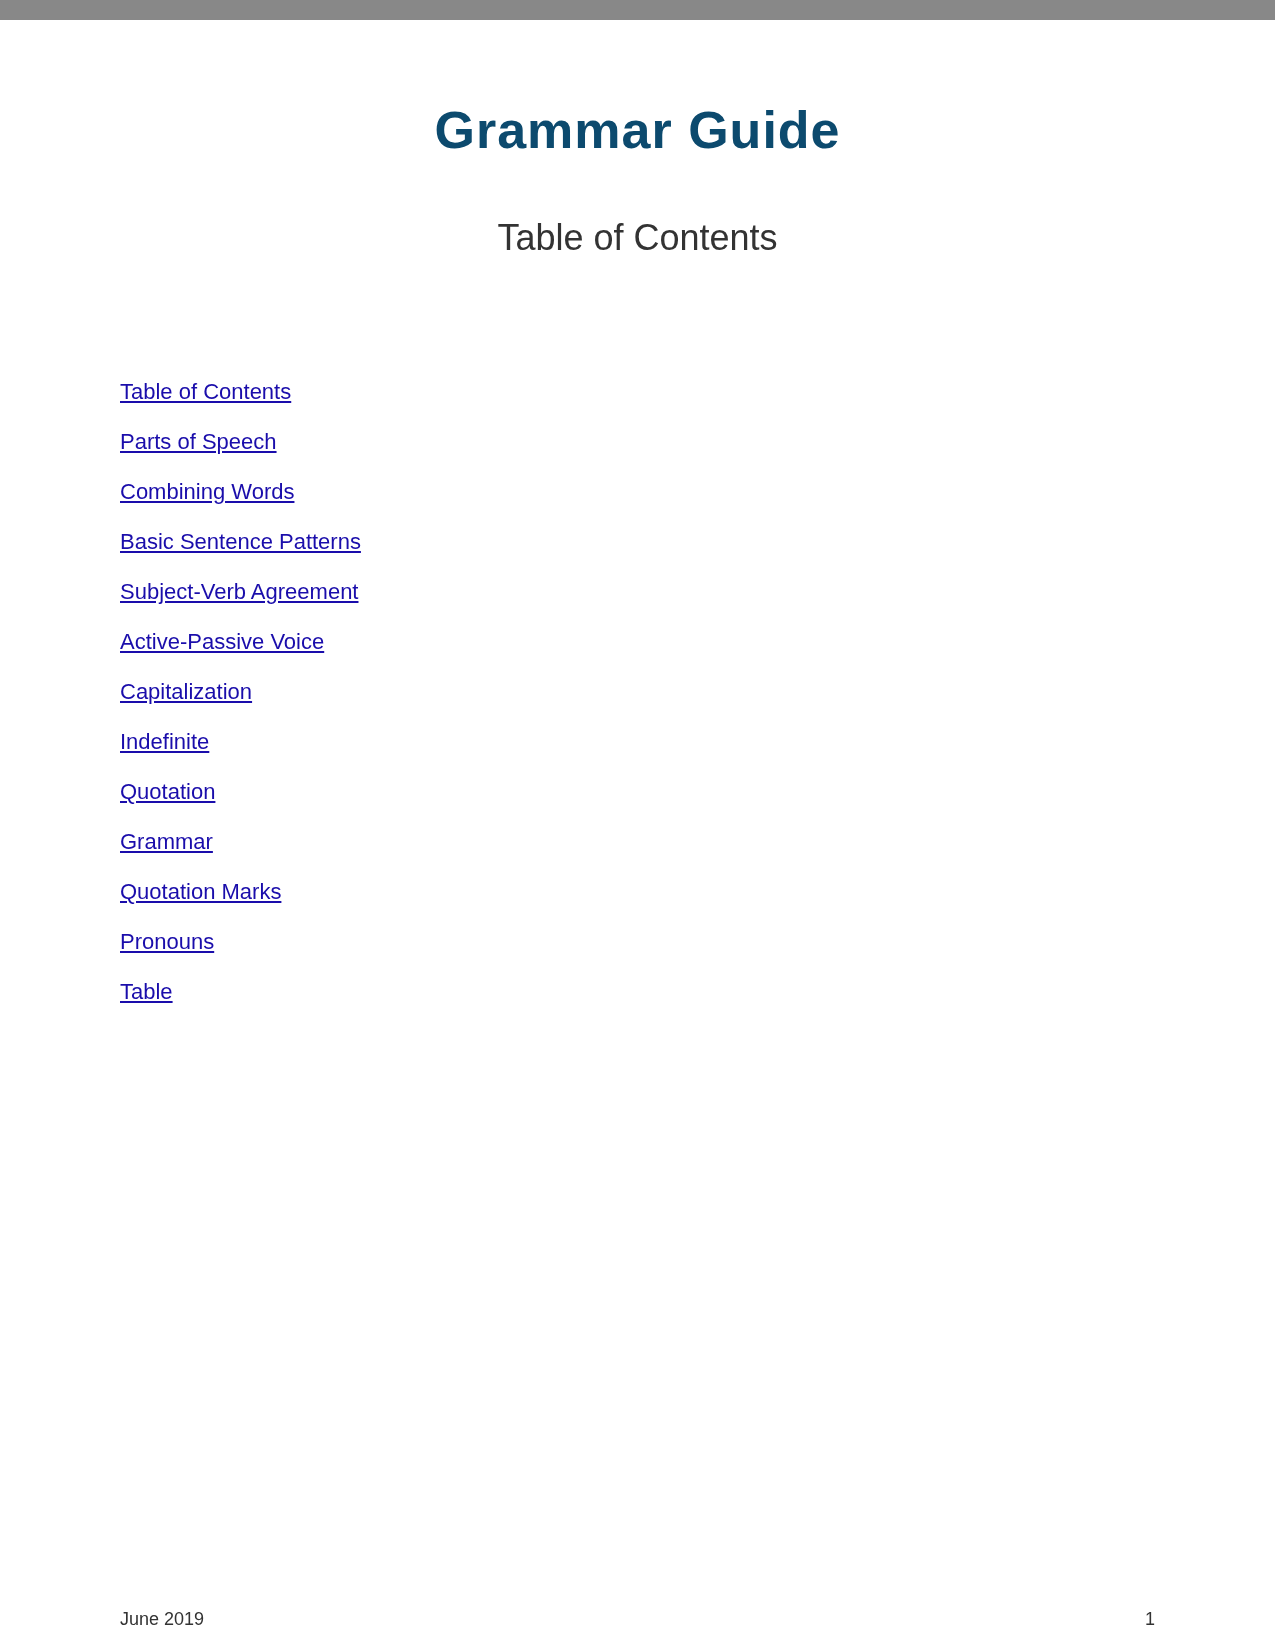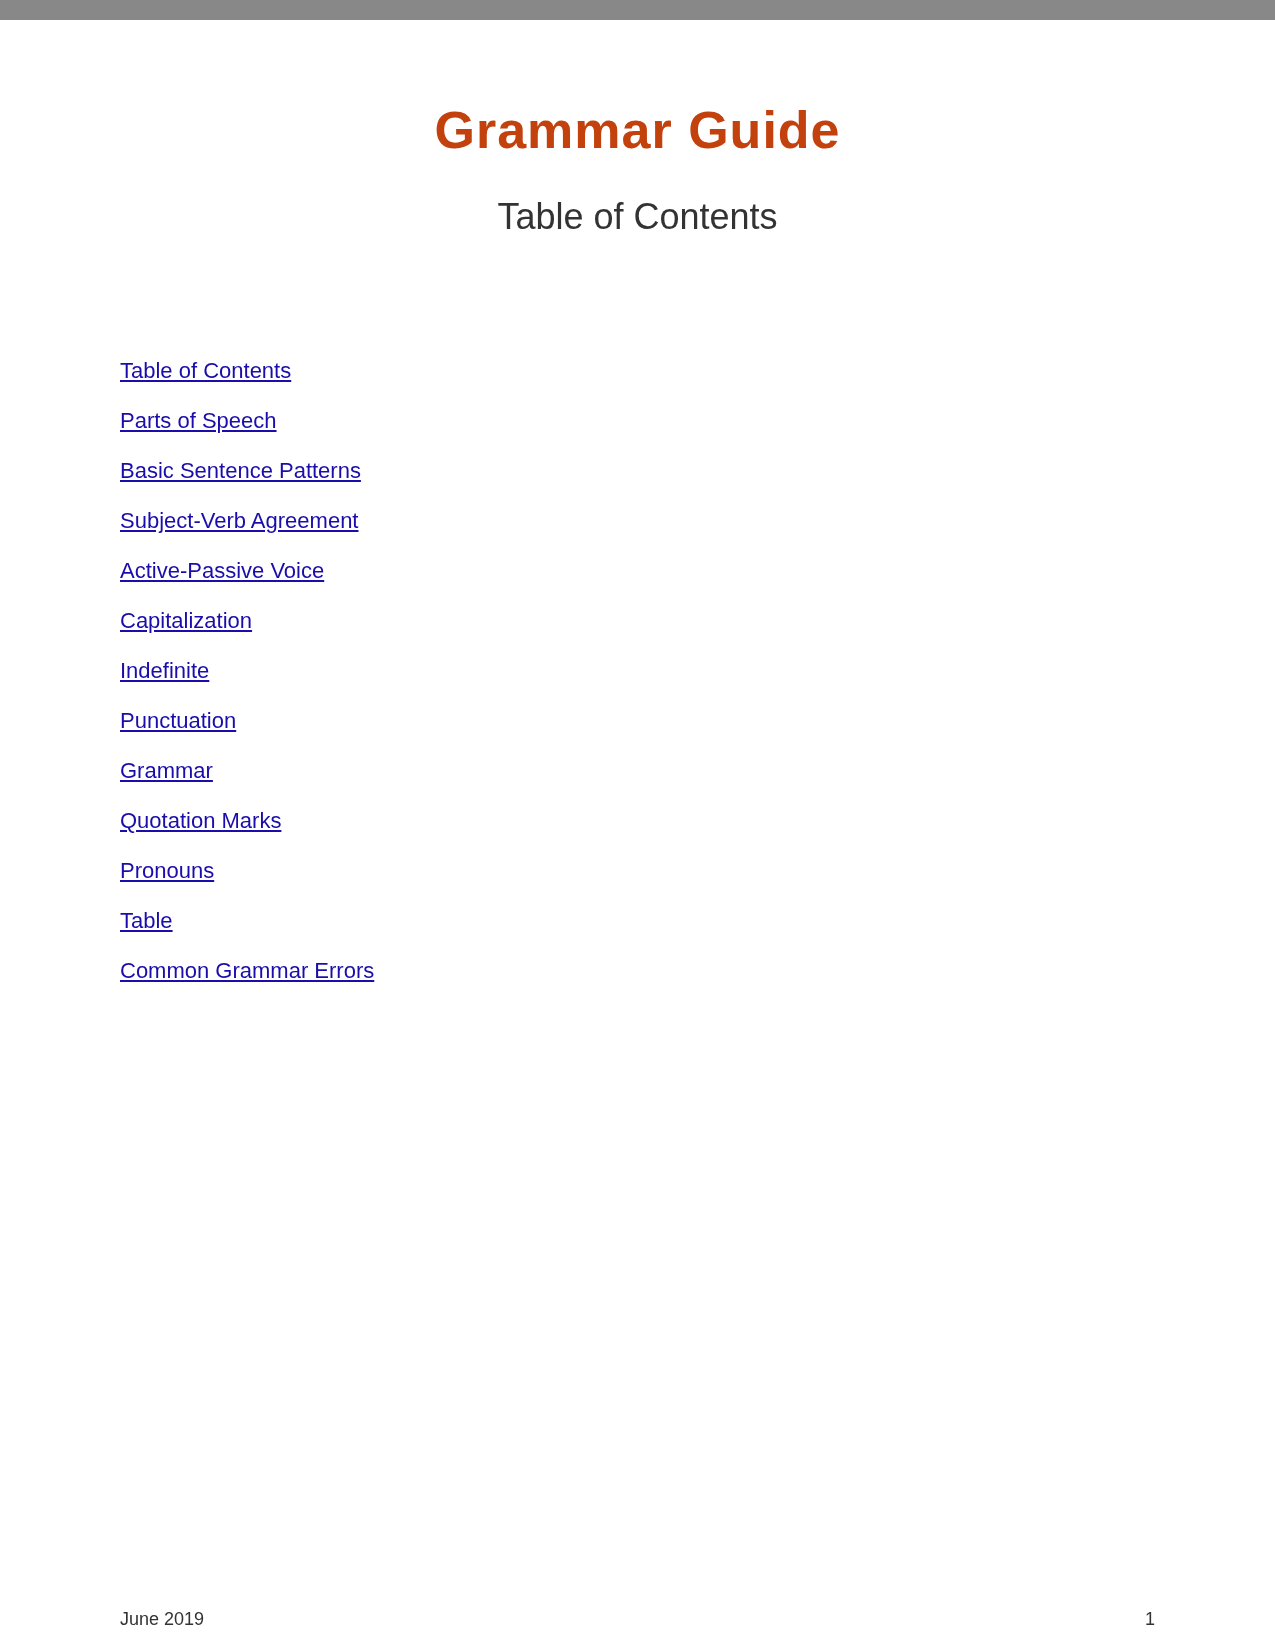--- a/index.html
+++ b/index.html
@@ -29,24 +29,24 @@
     }
 
     .page-header {
       text-align: center;
       margin-bottom: 40px;
     }
 
     .main-title {
       font-size: 52px;
       font-weight: 900;
-      color: #c2410c;
+      color: #0c4a6e;
       font-family: Arial, sans-serif;
       letter-spacing: 1px;
-      margin-bottom: 36px;
+      margin-bottom: 57px;
     }
 
     .section-title {
       font-size: 36px;
       font-weight: 400;
       color: #333;
       font-family: Arial, sans-serif;
       margin-bottom: 60px;
     }
 
@@ -94,31 +94,31 @@
 
 <div class="page">
   <div class="page-header">
     <h1 class="main-title">Grammar Guide</h1>
     <h2 class="section-title">Table of Contents</h2>
   </div>
 
   <ul class="toc-list">
   <li><a href="#toc">Table of Contents</a></li>
       <li><a href="#parts-of-speech">Parts of Speech</a></li>
+      <li><a href="#combining-words">Combining Words</a></li>
       <li><a href="#basic-sentence-patterns">Basic Sentence Patterns</a></li>
       <li><a href="#subject-verb-agreement">Subject-Verb Agreement</a></li>
       <li><a href="#active-passive-voice">Active-Passive Voice</a></li>
       <li><a href="#capitalization">Capitalization</a></li>
       <li><a href="#punctuation">Indefinite</a></li>
-      <li><a href="#apostrophe">Punctuation</a></li>
+      <li><a href="#apostrophe">Quotation</a></li>
       <li><a href="#commas">Grammar</a></li>
       <li><a href="#quotation-marks">Quotation Marks</a></li>
       <li><a href="#pronouns">Pronouns</a></li>
       <li><a href="#verbs">Table</a></li>
-      <li><a href="#common-grammar-errors">Common Grammar Errors</a></li>
     </ul>
 
   <div class="page-footer">
     <span class="footer-date">June 2019</span>
     <span class="footer-page">1</span>
   </div>
 
 </div>
 
 </body></html>

